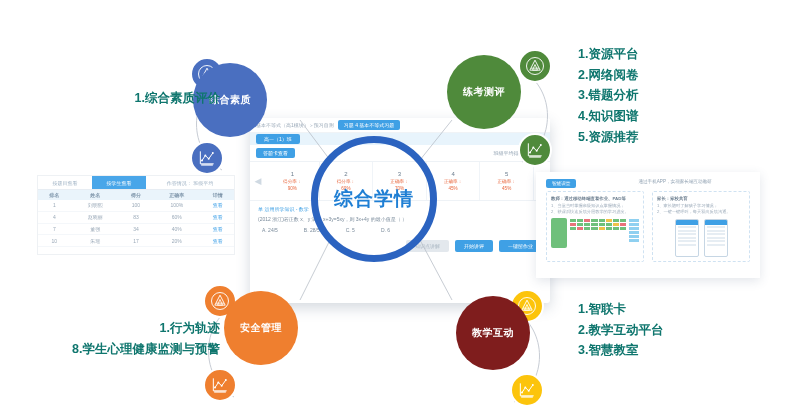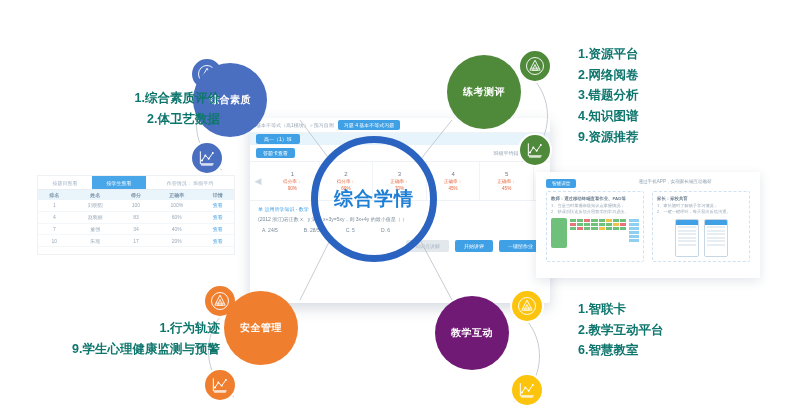--- a/index.html
+++ b/index.html
@@ -85,21 +85,21 @@
   .arc{position:absolute;pointer-events:none;}
 
   
   .topic{position:absolute;width:74px;height:74px;border-radius:50%;
     display:flex;align-items:center;justify-content:center;
     color:#fff;font-size:10px;font-weight:bold;letter-spacing:.5px;
     text-align:center;line-height:1.15;}
   #t-zhsz{left:193px;top:63px;background:#4a6fc0;}
   #t-lkcp{left:447px;top:55px;background:#4f8a3b;}
   #t-aqgl{left:224px;top:291px;background:#ef7f2f;align-items:center;}
-  #t-jxhd{left:435px;top:296px;background:#701a75;}
+  #t-jxhd{left:456px;top:296px;background:#7f1d1d;}
 
   
   .bub{position:absolute;width:34px;height:34px;border-radius:50%;
     display:flex;align-items:center;justify-content:center;
     border:2px solid #fff;box-sizing:border-box;}
   .bub svg{width:20px;height:20px;}
 
   
   #center{position:absolute;left:311px;top:136px;width:126px;height:126px;
     border-radius:50%;border:7px solid #2b63c0;background:transparent;
@@ -412,35 +412,34 @@
   <div class="topic" id="t-jxhd">
     <span>教学互动</span>
   </div>
 
   <div id="center">
     <span>综合学情</span>
   </div>
 
   <div class="lst" id="l-tl">
     <div>1.综合素质评价</div>
-    <div>2.体卫艺数据</div>
   </div>
 
   <div class="lst" id="l-bl">
     <div>1.行为轨迹</div>
-    <div>9.学生心理健康监测与预警</div>
+    <div>8.学生心理健康监测与预警</div>
   </div>
 
   <div class="lst" id="l-tr">
     <div>1.资源平台</div>
     <div>2.网络阅卷</div>
     <div>3.错题分析</div>
     <div>4.知识图谱</div>
-    <div>9.资源推荐</div>
+    <div>5.资源推荐</div>
   </div>
 
   <div class="lst" id="l-br">
     <div>1.智联卡</div>
     <div>2.教学互动平台</div>
-    <div>6.智慧教室</div>
+    <div>3.智慧教室</div>
   </div>
 
 </div>
 
 </body></html>

